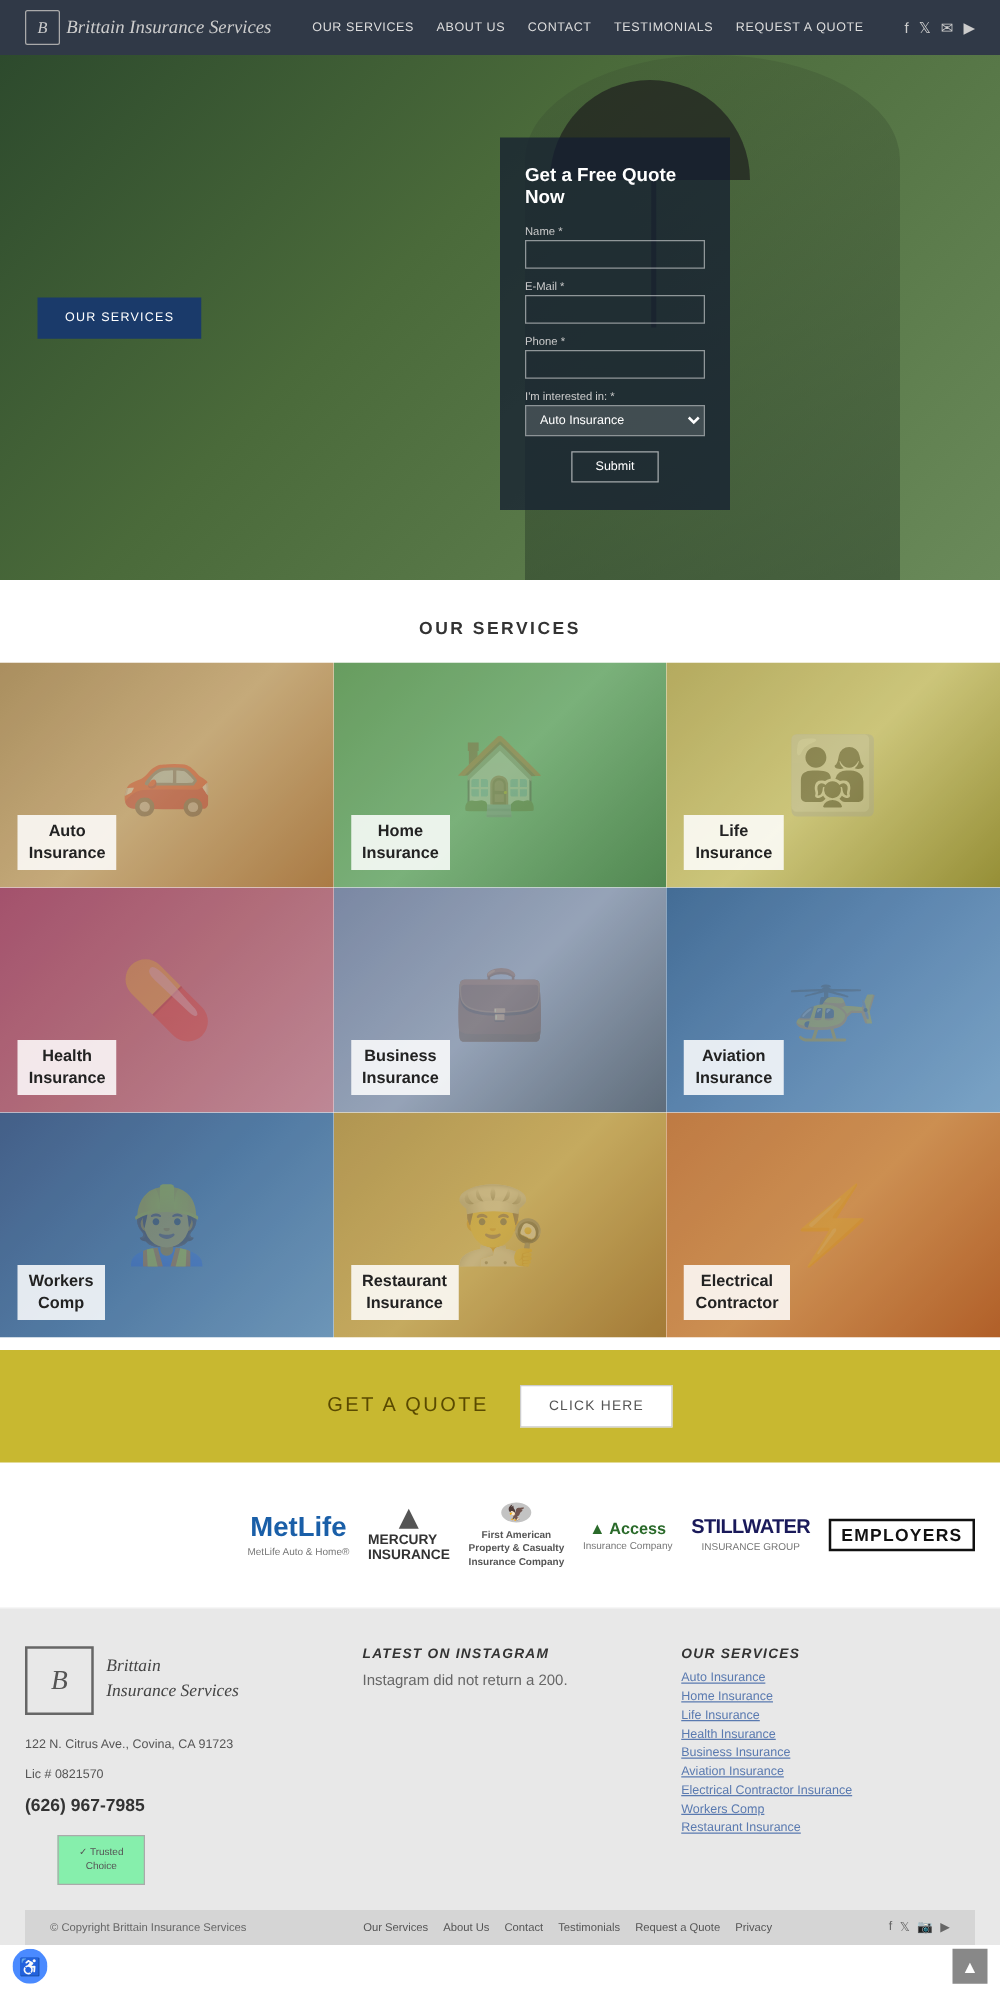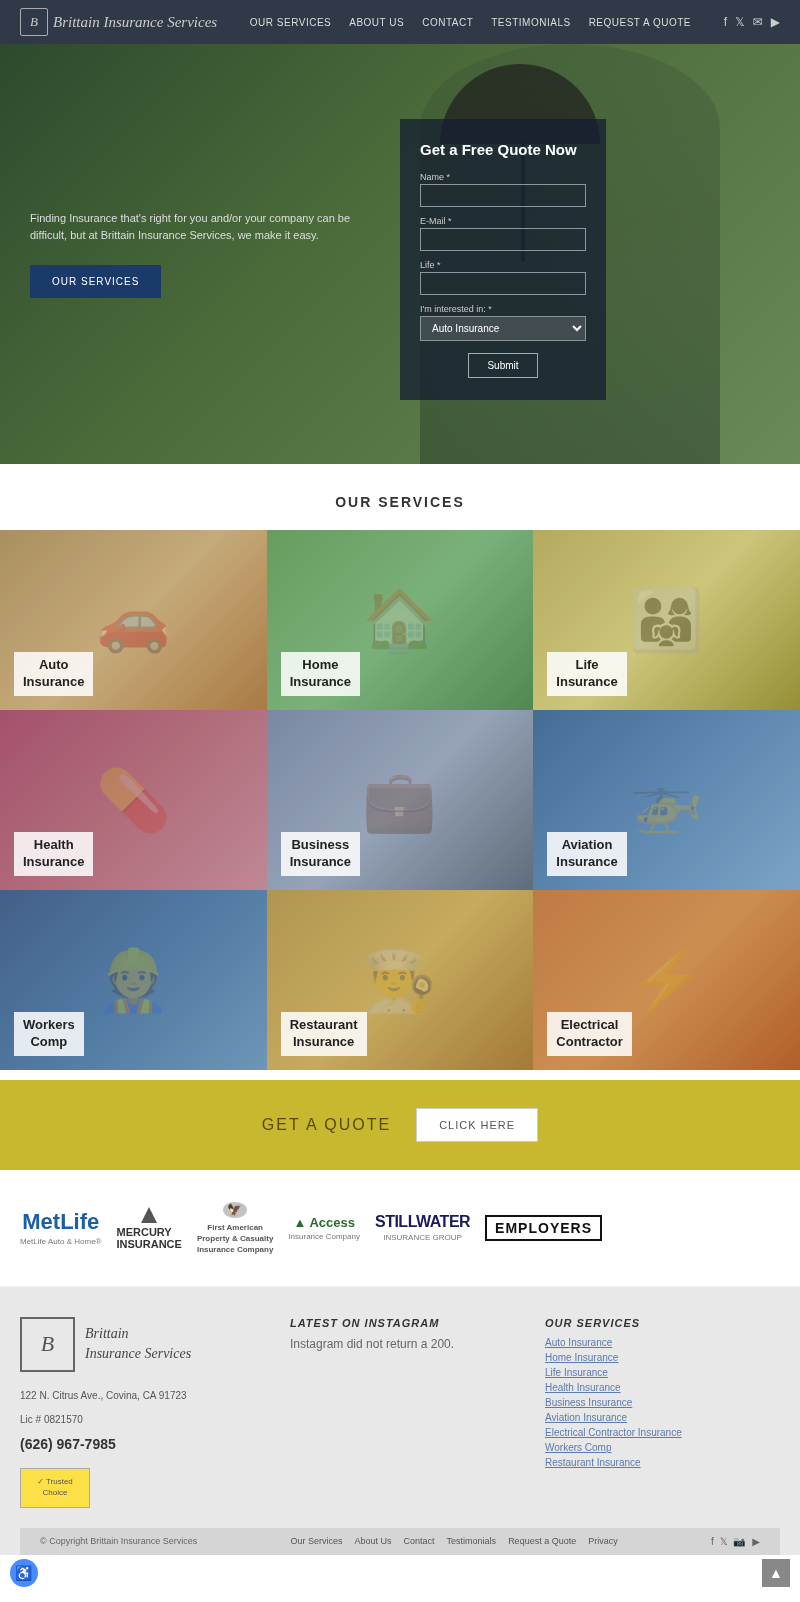--- a/index.html
+++ b/index.html
@@ -67,21 +67,21 @@
       color: #ddd; font-size: 11px; line-height: 1.5; margin-bottom: 22px;
     }
     .hero-btn {
       background: #1a3a6a; color: #fff; border: none; padding: 11px 22px;
       font-size: 10px; letter-spacing: 1px; text-transform: uppercase; cursor: pointer;
     }
     .hero-form-area {
       position: relative; z-index: 2;
       background: rgba(20,30,50,0.75);
       padding: 22px 20px;
-      width: 206px;
+      width: 184px;
       margin-right: 20px;
       margin-top: 10px;
       align-self: center;
     }
     .form-title { color: #fff; font-size: 15px; font-weight: bold; margin-bottom: 14px; }
     .form-label { color: #ccc; font-size: 9px; display: block; margin-bottom: 2px; }
     .form-input {
       width: 100%; background: transparent; border: 1px solid rgba(255,255,255,0.5);
       color: #fff; padding: 5px 7px; font-size: 10px; margin-bottom: 9px; outline: none;
     }
@@ -157,21 +157,21 @@
       color: #5a4a00; font-size: 16px; font-weight: normal; letter-spacing: 2px; text-transform: uppercase;
     }
     .click-here-btn {
       background: #fff; color: #555; border: 1px solid #ccc;
       padding: 10px 22px; font-size: 11px; letter-spacing: 1px; text-transform: uppercase; cursor: pointer;
     }
 
     
     .partners-section {
       padding: 30px 20px;
-      display: flex; align-items: center; justify-content: flex-start;
+      display: flex; align-items: center; justify-content: flex-end;
       flex-wrap: wrap; gap: 15px;
       border-bottom: 1px solid #eee;
     }
     .partner-name {
       font-size: 13px; font-weight: bold; color: #333;
       display: flex; flex-direction: column; align-items: center; gap: 2px;
     }
     .partner-sub { font-size: 8px; color: #777; font-weight: normal; }
 
     
@@ -196,21 +196,22 @@
     }
     .footer-brand-text {
       font-family: Georgia, serif; font-style: italic; font-size: 14px; color: #444; line-height: 1.4;
     }
     .footer-address { font-size: 10px; color: #555; line-height: 1.6; }
     .footer-phone { font-size: 14px; color: #333; font-weight: bold; }
     .trusted-badge {
       width: 70px; height: 40px; border: 1px solid #aaa;
       display: flex; align-items: center; justify-content: center;
       font-size: 8px; color: #555; text-align: center; line-height: 1.3; margin-top: 8px;
-      background: #fde047;
+      background: #86efac;
+      margin-left: 26px;
     }
     .footer-col-title { font-size: 11px; font-weight: bold; color: #333; letter-spacing: 1px; margin-bottom: 8px; text-transform: uppercase; font-style: italic; }
     .footer-text { font-size: 12px; color: #666; margin-bottom: 5px; }
     .footer-link { display: block; font-size: 10px; color: #5a7ab0; text-decoration: underline; margin-bottom: 4px; cursor: pointer; }
 
     .footer-bottom {
       background: #d5d5d5;
       padding: 8px 20px;
       display: flex; justify-content: space-between; align-items: center;
     }
@@ -264,31 +265,30 @@
     <div style="position:absolute;right:80px;top:0;bottom:0;width:300px;
       background: linear-gradient(to bottom, rgba(60,80,50,0.3) 0%, rgba(40,60,40,0.5) 100%);
       border-radius: 50% 50% 0 0 / 20% 20% 0 0;"></div>
 
     <div style="position:absolute;right:200px;top:20px;width:160px;height:80px;
       background:rgba(30,30,30,0.7);border-radius:80px 80px 0 0;"></div>
     <div style="position:absolute;right:275px;top:98px;width:4px;height:120px;background:rgba(30,30,30,0.6);"></div>
   </div>
 
   <div class="hero-content">
-    <p class="hero-subtitle">Finding Insurance that's right for you and/or your company can be difficult, but at Brittain Insurance Services, we make it easy.</p>
     <button class="hero-btn">OUR SERVICES</button>
   </div>
 
   <div class="hero-form-area">
     <h3 class="form-title">Get a Free Quote Now</h3>
     <label class="form-label">Name *</label>
     <input class="form-input" type="text" style="">
     <label class="form-label">E-Mail *</label>
     <input class="form-input" type="email" style="">
-    <label class="form-label">Life *</label>
+    <label class="form-label">Phone *</label>
     <input class="form-input" type="tel" style="">
     <label class="form-label">I'm interested in: *</label>
     <select class="form-select">
       <option>Auto Insurance</option>
       <option>Home Insurance</option>
       <option>Life Insurance</option>
       <option>Health Insurance</option>
       <option>Business Insurance</option>
       <option>Aviation Insurance</option>
     </select>

